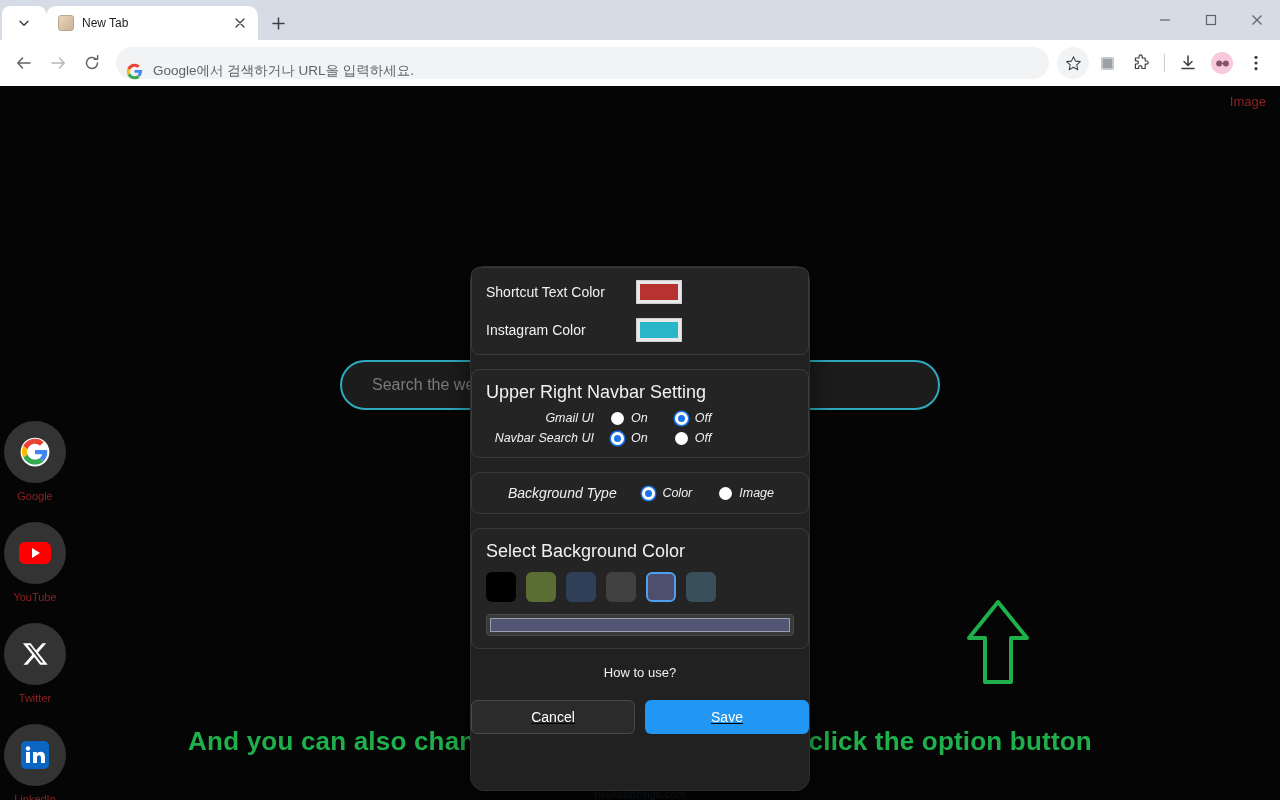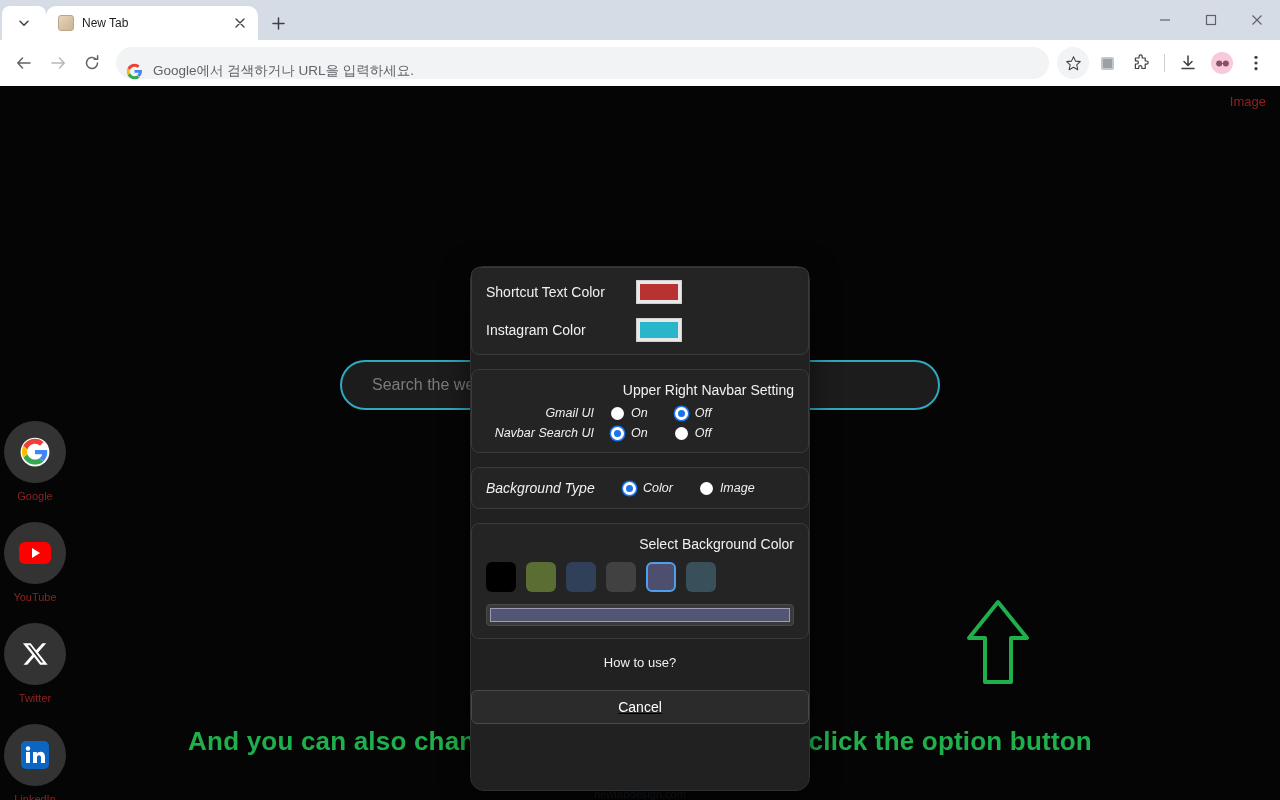--- a/index.html
+++ b/index.html
@@ -117,21 +117,21 @@
   }
   .row { display: flex; align-items: center; }
   .lbl { color: #f1f1f1; font-size: 14px; }
   .color-input {
     width: 46px; height: 24px; background: #e8e8e8;
     border: 1px solid #cfcfcf; padding: 3px;
     display: flex;
   }
   .color-swatch-inner { flex: 1; }
 
-  .section-title { color: #f1f1f1; font-size: 14px; margin-bottom: 8px; text-align: right; }
+  .section-title { color: #f1f1f1; font-size: 18px; margin-bottom: 8px; }
   .radio-row { display: flex; align-items: center; gap: 7px; margin-top: 2px; font-style: italic; }
   .radio-name {
     color: #f1f1f1; font-size: 12.5px; text-align: right;
     width: 108px; margin-right: 10px;
   }
   .radio {
     width: 13px; height: 13px; border-radius: 50%;
     background: #fff; flex: 0 0 13px; position: relative;
   }
   .radio.on { background: #1a73e8; border: 3px solid #fff; box-shadow: 0 0 0 1.5px #1a73e8; }
@@ -453,21 +453,21 @@
           </span>
           <span class="radio-group">
             <span class="radio"></span>
             <span class="radio-label">Off</span>
           </span>
         </div>
       </div>
 
       <div class="card">
         <div class="radio-row" style="margin-top:0;">
-          <span class="lbl" style="width:130px;">Background Type</span>
+          <span class="lbl" style="width:130px;margin-left:22px;">Background Type</span>
           <span class="radio-group">
             <span class="radio on"></span>
             <span class="radio-label">Color</span>
           </span>
           <span class="radio-group">
             <span class="radio"></span>
             <span class="radio-label">Image</span>
           </span>
         </div>
       </div>
@@ -484,18 +484,19 @@
         </div>
         <div class="big-color-input">
           <span class="big-color-inner" style="background:#525574"></span>
         </div>
       </div>
 
       <div class="howto">How to use?</div>
 
       <div class="btnrow">
         <button class="btn btn-cancel">Cancel</button>
+        <button class="btn btn-save">Save</button>
       </div>
 
     </div>
 
   </div>
 </div>
 
 </body></html>

